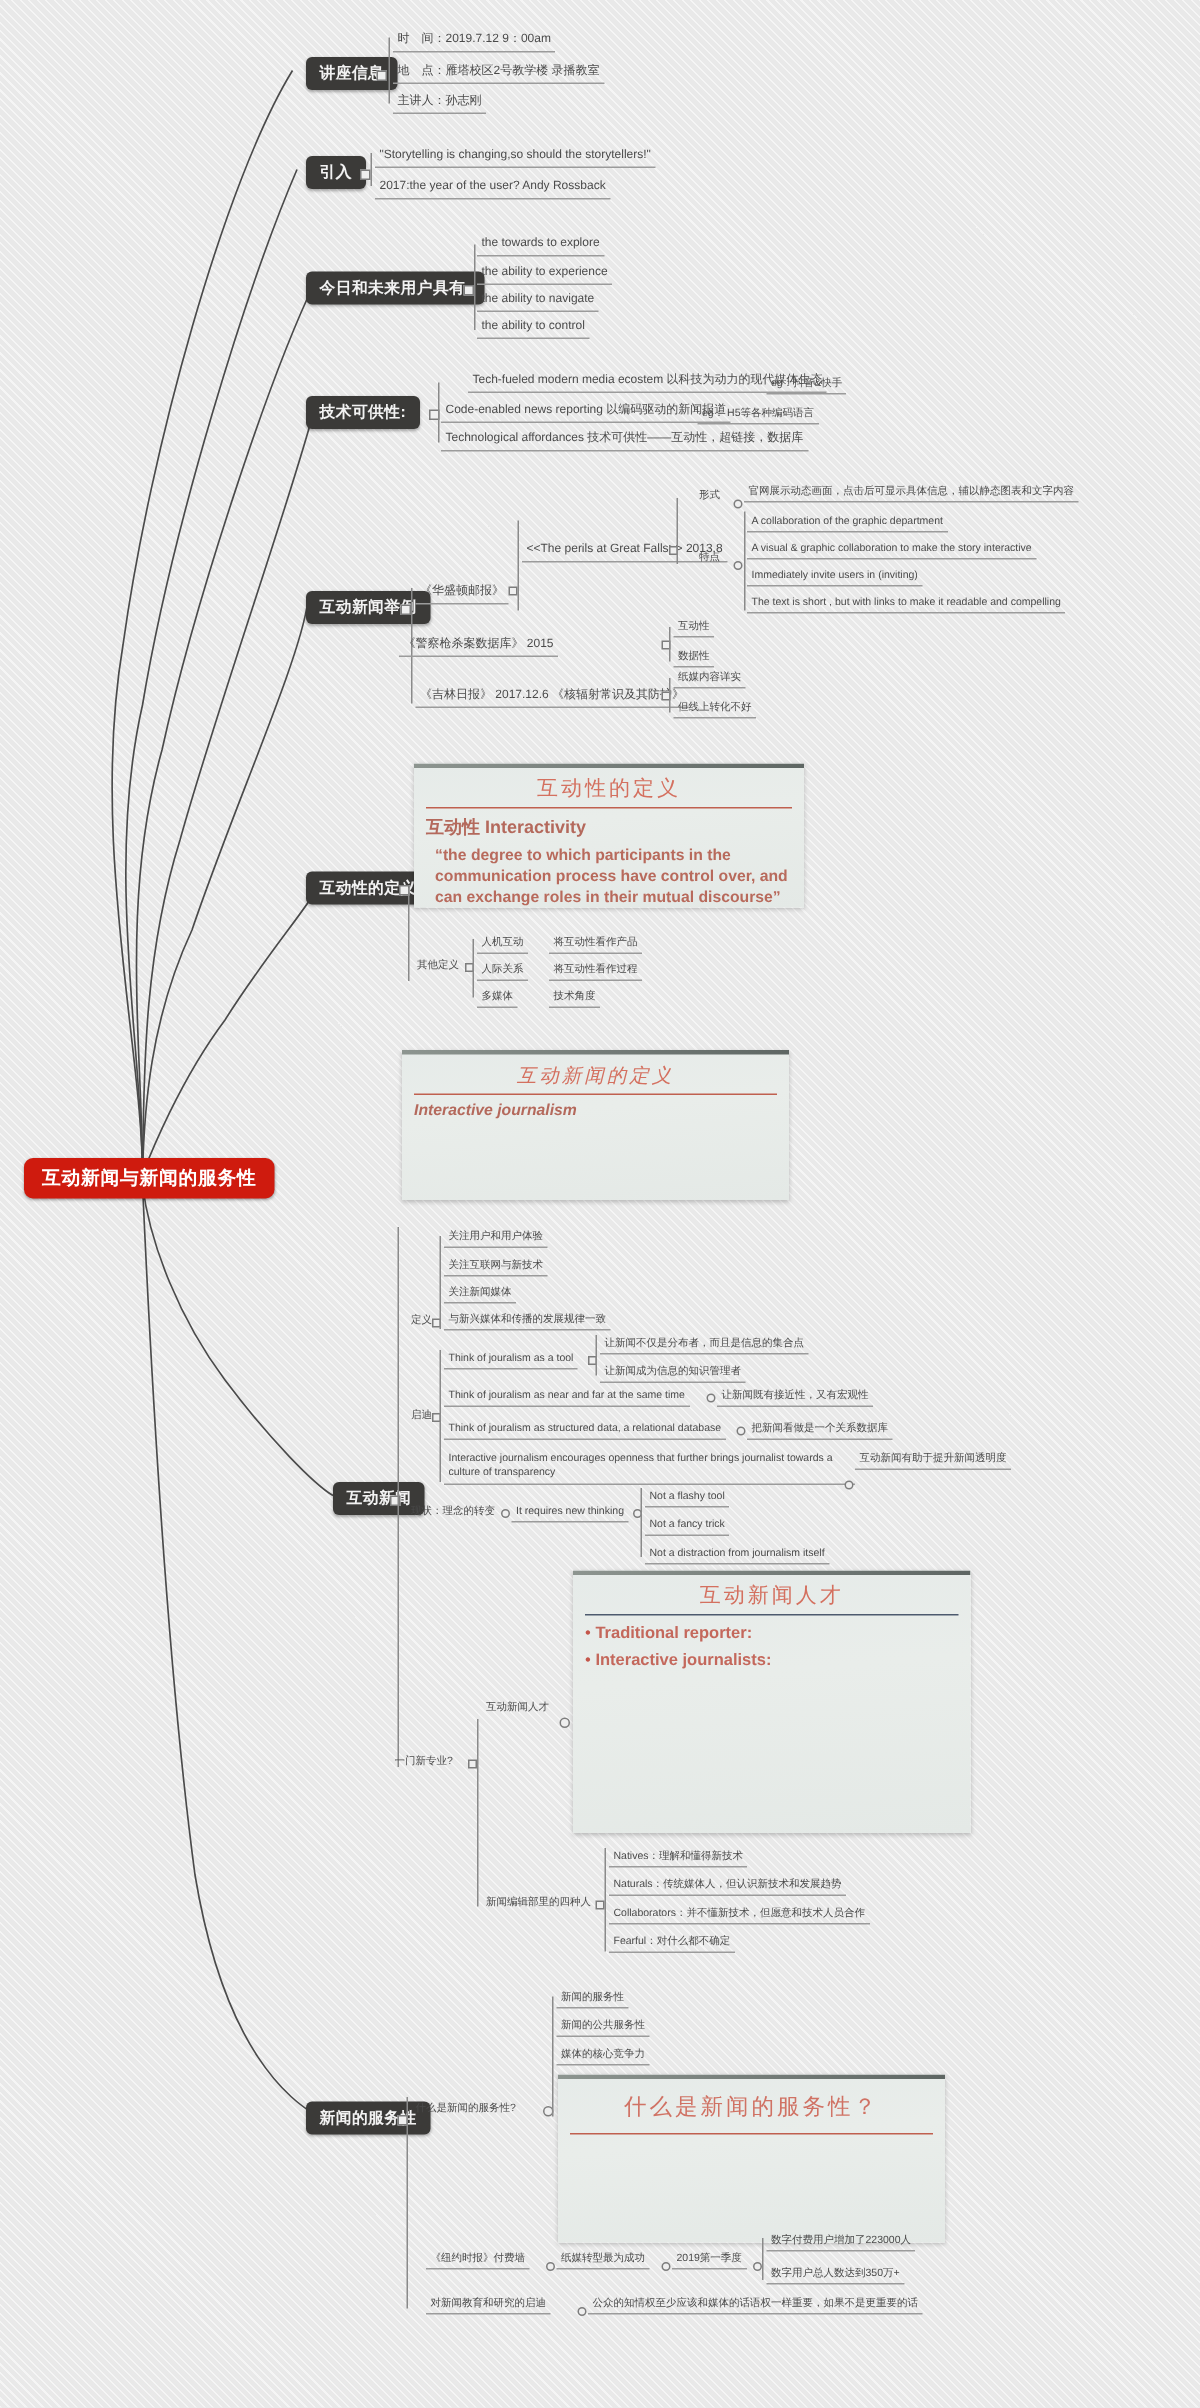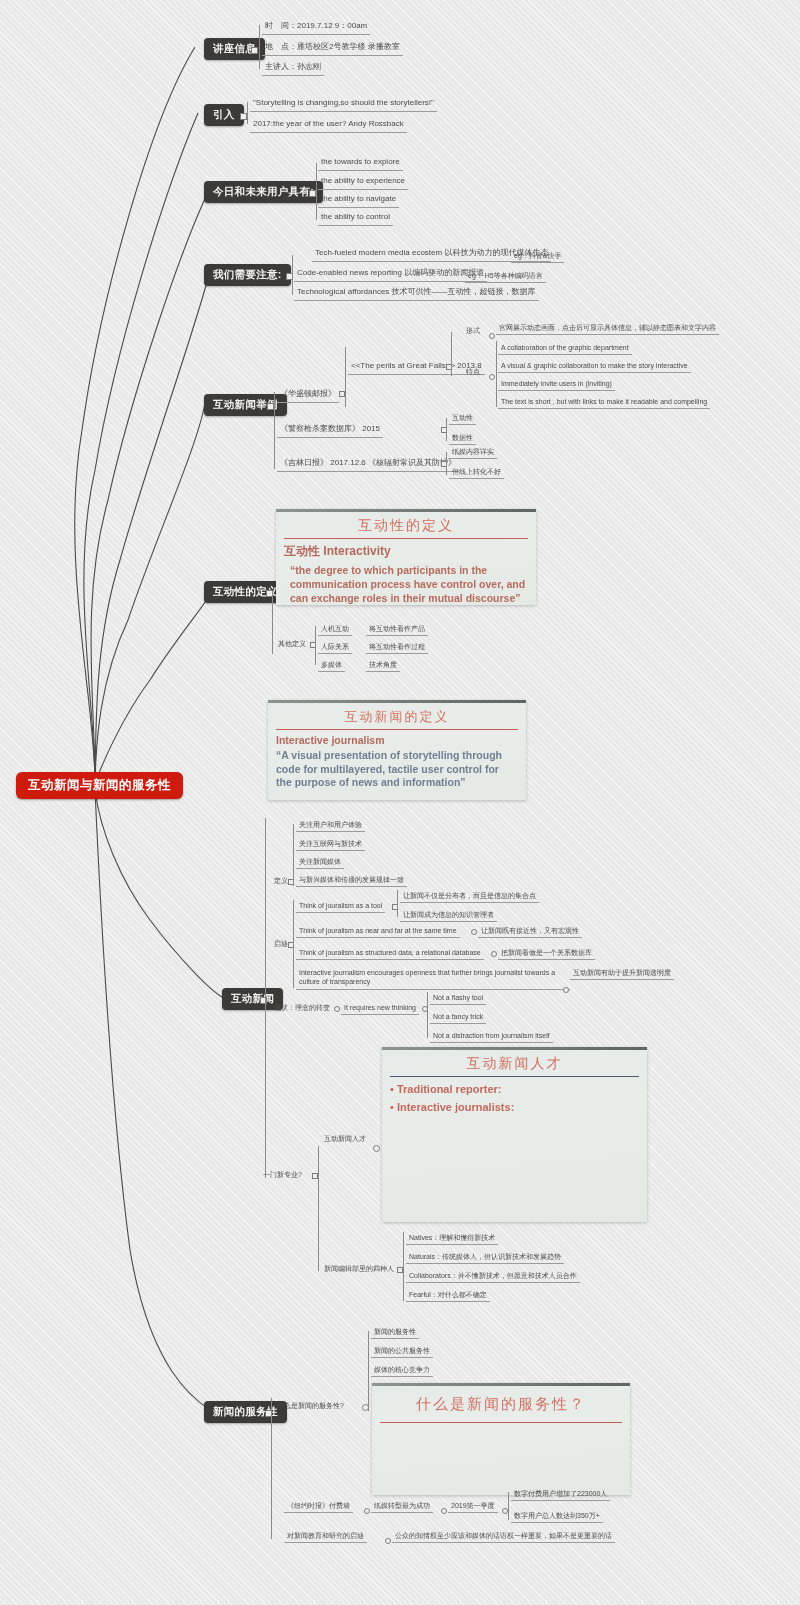--- a/index.html
+++ b/index.html
@@ -125,21 +125,21 @@
 <div class="node leaf u" style="left:250px;top:118px;">2017:the year of the user?  Andy Rossback</div>
 
 <div class="node lvl1" style="left:204px;top:181px;">今日和未来用户具有:</div>
 <div class="knob" style="left:309px;top:190px;"></div>
 <div class="brk" style="left:316px;top:163px;height:57px;"></div>
 <div class="node leaf u" style="left:318px;top:156px;">the towards to explore</div>
 <div class="node leaf u" style="left:318px;top:175px;">the ability to experience</div>
 <div class="node leaf u" style="left:318px;top:193px;">the ability to navigate</div>
 <div class="node leaf u" style="left:318px;top:211px;">the ability to control</div>
 
-<div class="node lvl1" style="left:204px;top:264px;">我们需要注意:</div>
+<div class="node lvl1" style="left:204px;top:264px;">技术可供性:</div>
 <div class="knob" style="left:286px;top:273px;"></div>
 <div class="brk" style="left:292px;top:255px;height:40px;"></div>
 <div class="node leaf u" style="left:294px;top:247px;margin-left:18px;">Tech-fueled modern media ecostem  以科技为动力的现代媒体生态</div>
 <div class="node leaf u sm" style="left:511px;top:250px;">eg：抖音&amp;快手</div>
 <div class="node leaf u" style="left:294px;top:267px;">Code-enabled news reporting 以编码驱动的新闻报道</div>
 <div class="node leaf u sm" style="left:465px;top:270px;">eg：  H5等各种编码语言</div>
 <div class="node leaf u" style="left:294px;top:286px;">Technological affordances  技术可供性——互动性，超链接，数据库</div>
 
 <div class="node lvl1" style="left:204px;top:394px;">互动新闻举例</div>
 <div class="knob" style="left:267px;top:403px;"></div>
@@ -155,21 +155,21 @@
 <div class="knob r" style="left:489px;top:333px;width:4px;height:4px;"></div>
 <div class="node leaf u sm" style="left:496px;top:322px;">官网展示动态画面，点击后可显示具体信息，辅以静态图表和文字内容</div>
 <div class="node leaf sm" style="left:463px;top:366px;">特点</div>
 <div class="knob r" style="left:489px;top:374px;width:4px;height:4px;"></div>
 <div class="brk" style="left:496px;top:341px;height:66px;"></div>
 <div class="node leaf u sm" style="left:498px;top:342px;">A collaboration of the graphic department</div>
 <div class="node leaf u sm" style="left:498px;top:360px;">A visual &amp; graphic collaboration to make the story interactive</div>
 <div class="node leaf u sm" style="left:498px;top:378px;">Immediately invite users in (inviting)</div>
 <div class="node leaf u sm" style="left:498px;top:396px;">The text is short , but with links to make it readable and compelling</div>
 
-<div class="node leaf u" style="left:277px;top:423px;">《警察枪杀案数据库》  2015</div>
+<div class="node leaf u" style="left:266px;top:423px;">《警察枪杀案数据库》  2015</div>
 <div class="knob" style="left:441px;top:427px;width:4px;height:4px;"></div>
 <div class="brk" style="left:446px;top:418px;height:23px;"></div>
 <div class="node leaf u sm" style="left:449px;top:412px;">互动性</div>
 <div class="node leaf u sm" style="left:449px;top:432px;">数据性</div>
 
 <div class="node leaf u" style="left:277px;top:457px;">《吉林日报》  2017.12.6 《核辐射常识及其防护》</div>
 <div class="knob" style="left:441px;top:461px;width:4px;height:4px;"></div>
 <div class="brk" style="left:446px;top:452px;height:23px;"></div>
 <div class="node leaf u sm" style="left:449px;top:446px;">纸媒内容详实</div>
 <div class="node leaf u sm" style="left:449px;top:466px;">但线上转化不好</div>
@@ -193,26 +193,25 @@
 <div class="node leaf u sm" style="left:366px;top:623px;">将互动性看作产品</div>
 <div class="node leaf u sm" style="left:318px;top:641px;">人际关系</div>
 <div class="node leaf u sm" style="left:366px;top:641px;">将互动性看作过程</div>
 <div class="node leaf u sm" style="left:318px;top:659px;">多媒体</div>
 <div class="node leaf u sm" style="left:366px;top:659px;">技术角度</div>
 
 <div class="node lvl1" style="left:222px;top:988px;">互动新闻</div>
 <div class="knob" style="left:260px;top:997px;"></div>
 <div class="brk" style="left:265px;top:818px;height:360px;"></div>
 
-<div class="card" style="left:268px;top:700px;width:258px;height:100px;">
+<div class="card" style="left:268px;top:700px;width:258px;height:100px;font-style:italic;">
   <div class="cap"></div>
   <h3 style="font-size:13px;margin-top:8px;">互动新闻的定义</h3>
   <hr>
   <div class="sub" style="font-size:10.5px;padding:0 0 1px 8px;">Interactive journalism</div>
-  <div class="body" style="font-size:10.5px;line-height:1.3;padding:2px 14px 0 8px;">“A visual presentation of storytelling through code for multilayered, tactile user control for the purpose of news and information”</div>
 </div>
 
 <div class="node leaf sm" style="left:271px;top:875px;">定义</div>
 <div class="knob" style="left:288px;top:879px;width:4px;height:4px;"></div>
 <div class="brk" style="left:293px;top:824px;height:62px;"></div>
 <div class="node leaf u sm" style="left:296px;top:819px;">关注用户和用户体验</div>
 <div class="node leaf u sm" style="left:296px;top:838px;">关注互联网与新技术</div>
 <div class="node leaf u sm" style="left:296px;top:856px;">关注新闻媒体</div>
 <div class="node leaf u sm" style="left:296px;top:874px;">与新兴媒体和传播的发展规律一致</div>
 

